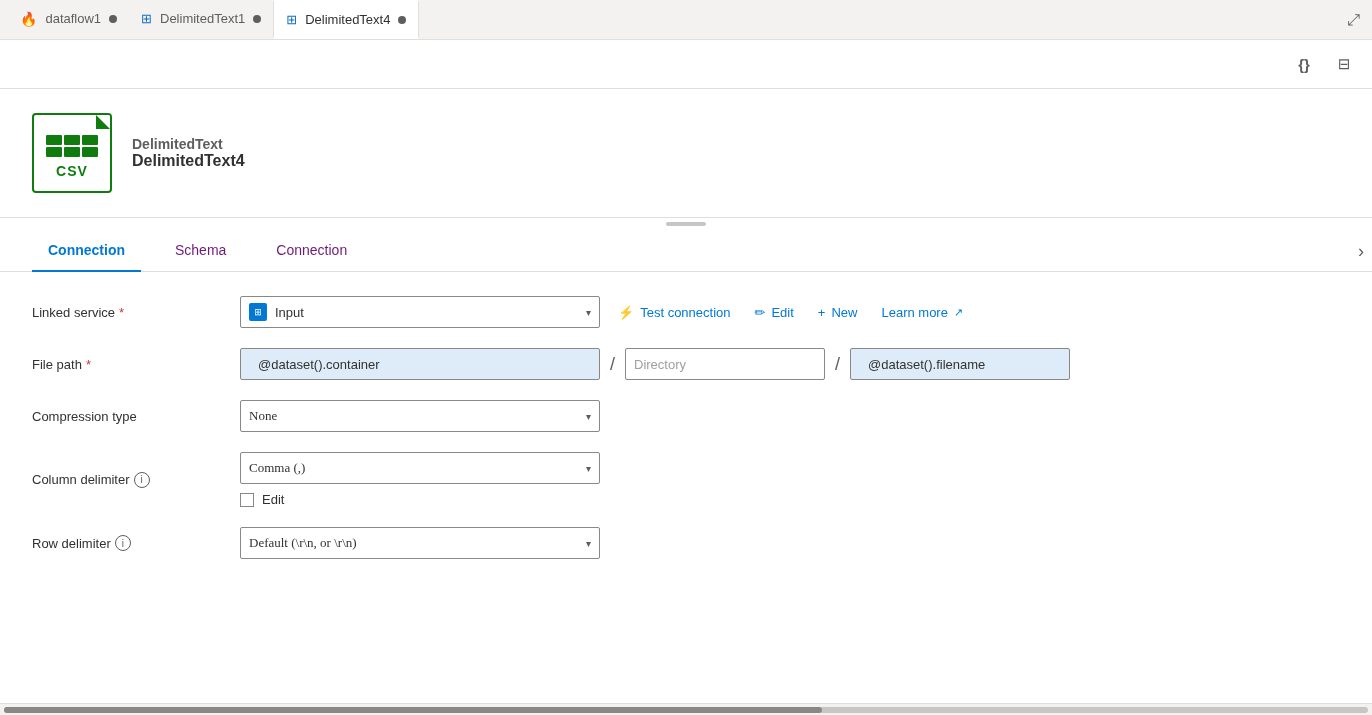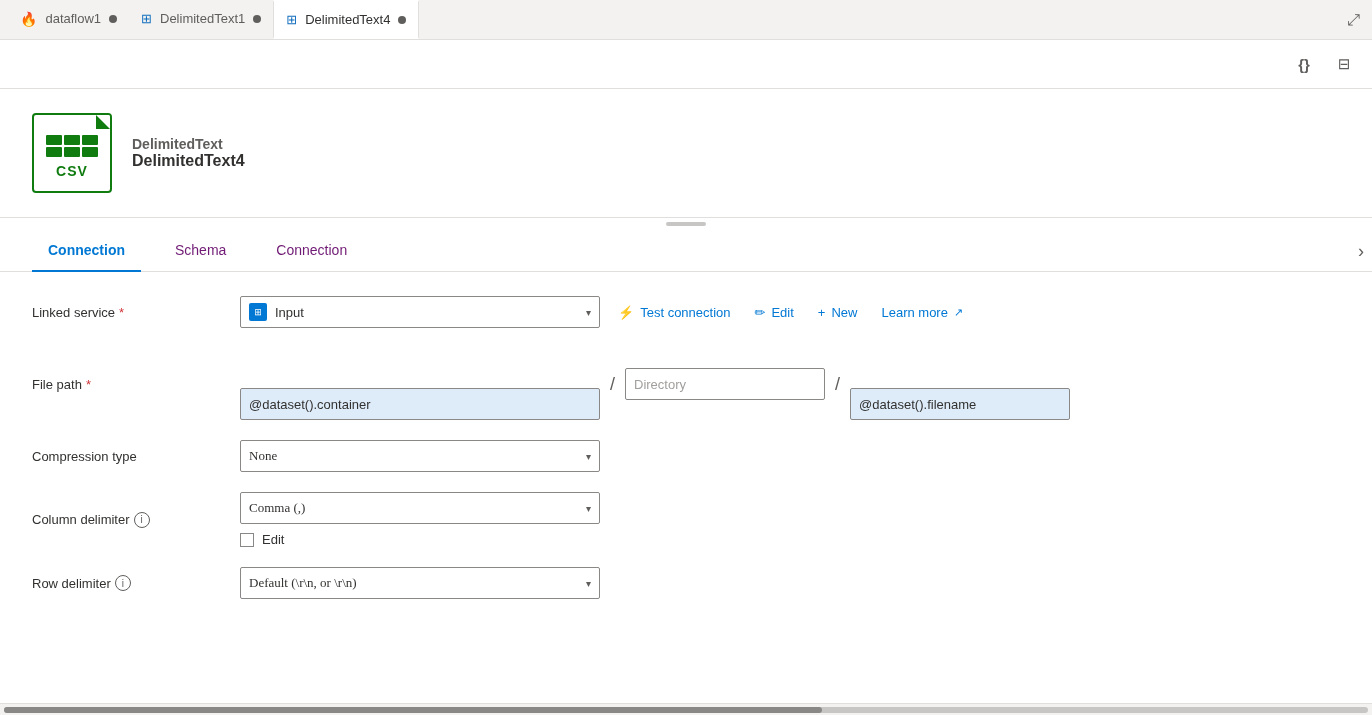--- a/index.html
+++ b/index.html
@@ -248,29 +248,28 @@
       color: #323130;
       min-width: 120px;
       font-family: Liberation Serif, serif;
     }
     .dropdown.wide { min-width: 360px; }
     .dropdown-icon { font-size: 10px; color: #605e5c; }
 
     .text-input {
       display: flex;
       align-items: center;
-      padding: 0 8px;
+      padding: 0 17px;
       height: 32px;
       border: 1px solid #8a8886;
       border-radius: 2px;
       background: #e8f4fd;
       font-size: 13px;
       color: #323130;
       min-width: 360px;
-      margin-top: 40px;
     }
     .text-input.highlighted { background: #deecf9; }
 
     .path-separator {
       font-size: 18px;
       color: #605e5c;
       padding: 0 4px;
     }
 
     

